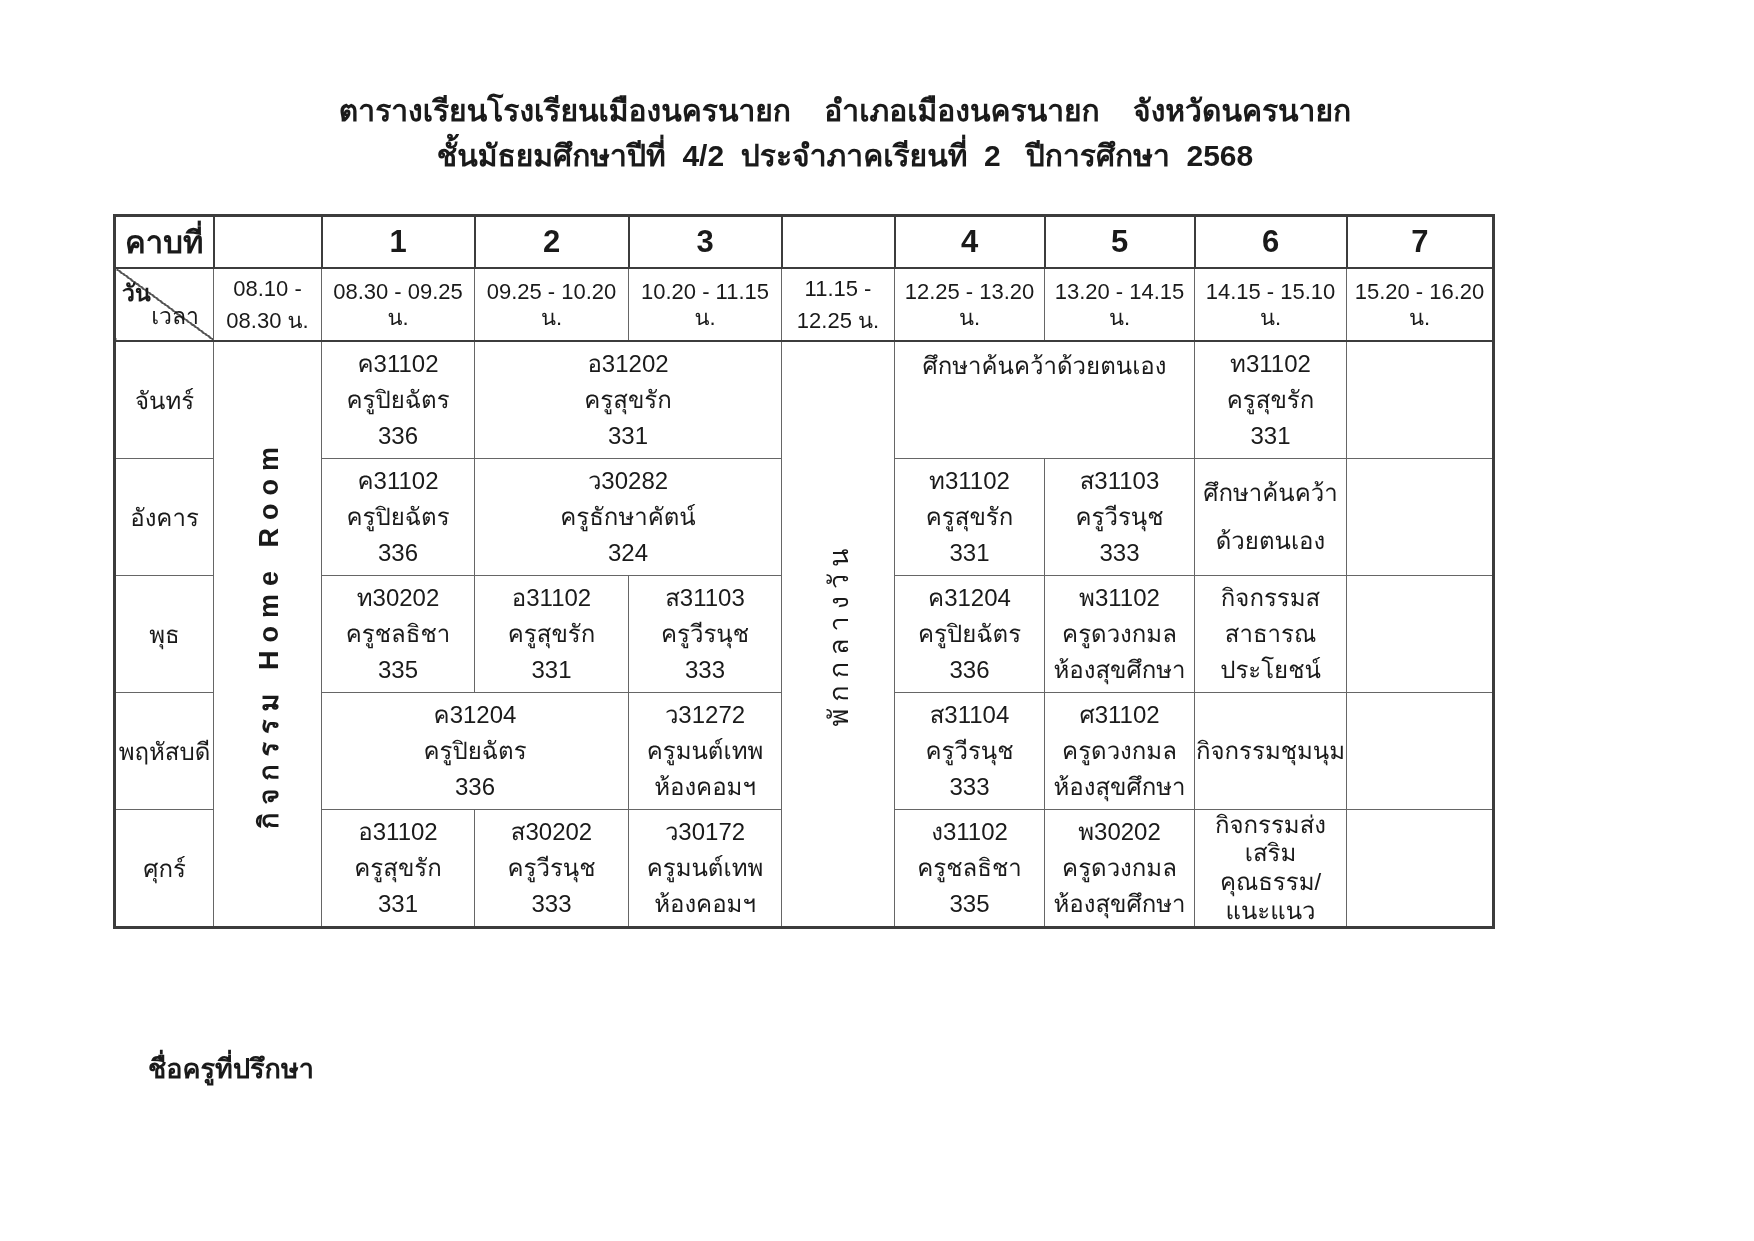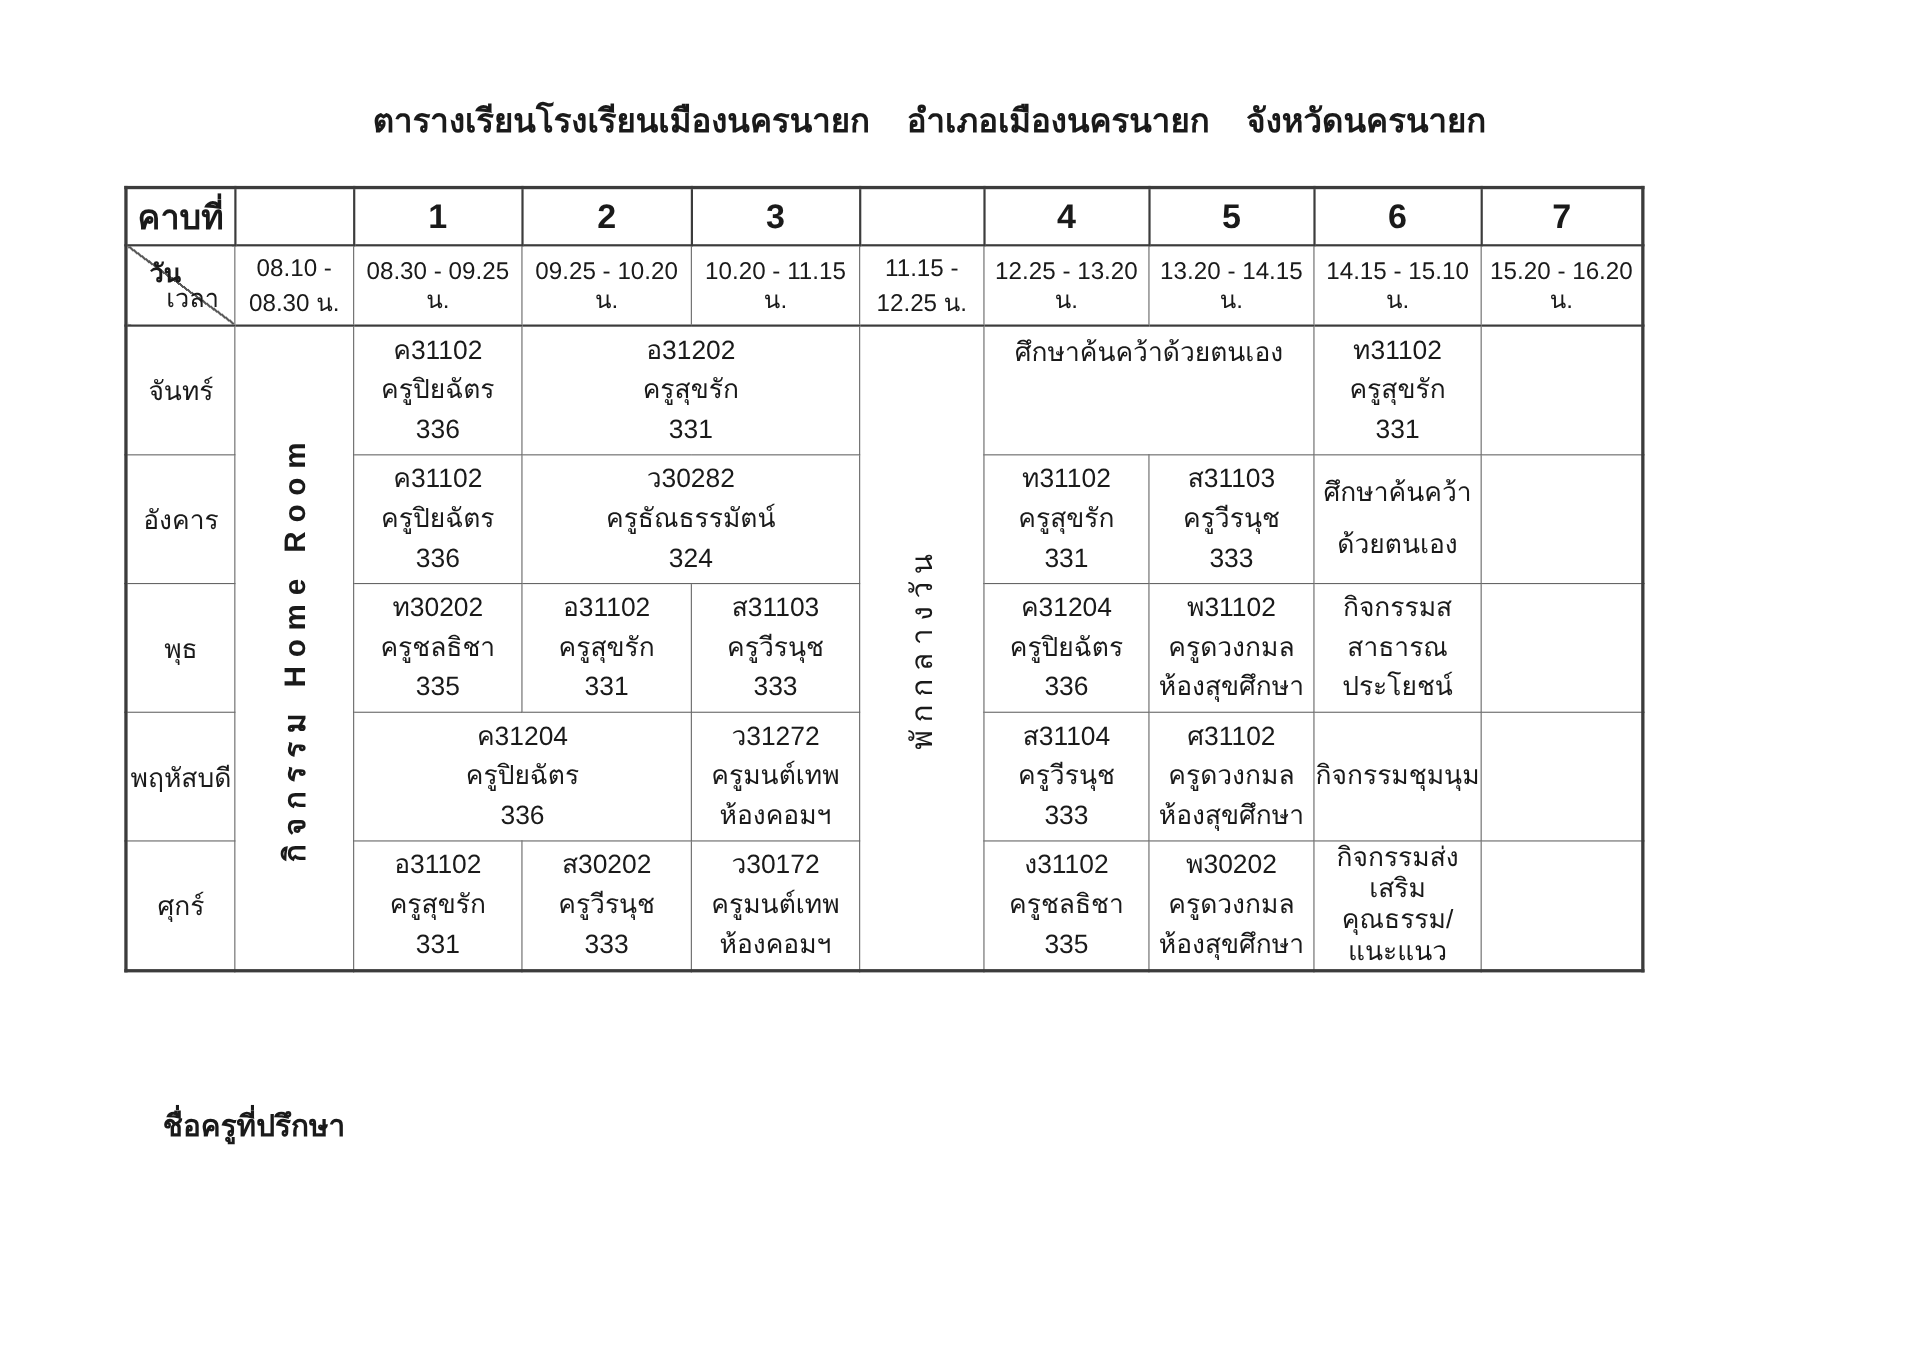--- a/index.html
+++ b/index.html
@@ -52,21 +52,21 @@
   tr.time-row .lines{height:69px;}
 
   
   td.corner{
     position:relative;
     background:
       linear-gradient(to top right,
         transparent calc(50% - 1px), #555 calc(50% - 1px),
         #555 calc(50% + 1px), transparent calc(50% + 1px));
   }
-  .corner-top{position:absolute;top:6px;left:20px;font-weight:bold;font-size:23px;}
+  .corner-top{position:absolute;top:6px;left:6px;font-weight:bold;font-size:23px;}
   .corner-bottom{position:absolute;bottom:6px;right:14px;font-weight:normal;font-size:23px;}
 
   
   td.vcell{position:relative;}
   .vtext{
     position:absolute;top:50%;left:50%;
     transform:translate(-50%,-50%) rotate(-90deg);
     white-space:nowrap;
     font-size:27px;
     letter-spacing:7px;
@@ -81,20 +81,21 @@
     white-space:pre;
   }
 </style>
 </head>
 <body>
 
 <div class="page">
 
   <div class="titles">
     <div class="title-line">ตารางเรียนโรงเรียนเมืองนครนายก    อำเภอเมืองนครนายก    จังหวัดนครนายก</div>
+    <div class="title-line">ชั้นมัธยมศึกษาปีที่  4/2  ประจำภาคเรียนที่  2   ปีการศึกษา  2568</div>
   </div>
 
   <table class="tt">
     <colgroup>
       <col style="width:99px">
         <col style="width:108px">
         <col style="width:153px">
       <col style="width:154px">
         <col style="width:153px">
         <col style="width:113px">
@@ -218,21 +219,21 @@
       <td>
             <div class="lines">
               <div>ค31102</div>
               <div>ครูปิยฉัตร</div>
               <div>336</div>
             </div>
           </td>
       <td colspan="2">
             <div class="lines">
               <div>ว30282</div>
-              <div>ครูธัณธรรมัตน์</div>
+              <div>ครูธักษาคัตน์</div>
               <div>324</div>
             </div>
           </td>
       <td>
             <div class="lines">
               <div>ท31102</div>
               <div>ครูสุขรัก</div>
               <div>331</div>
             </div>
           </td>

